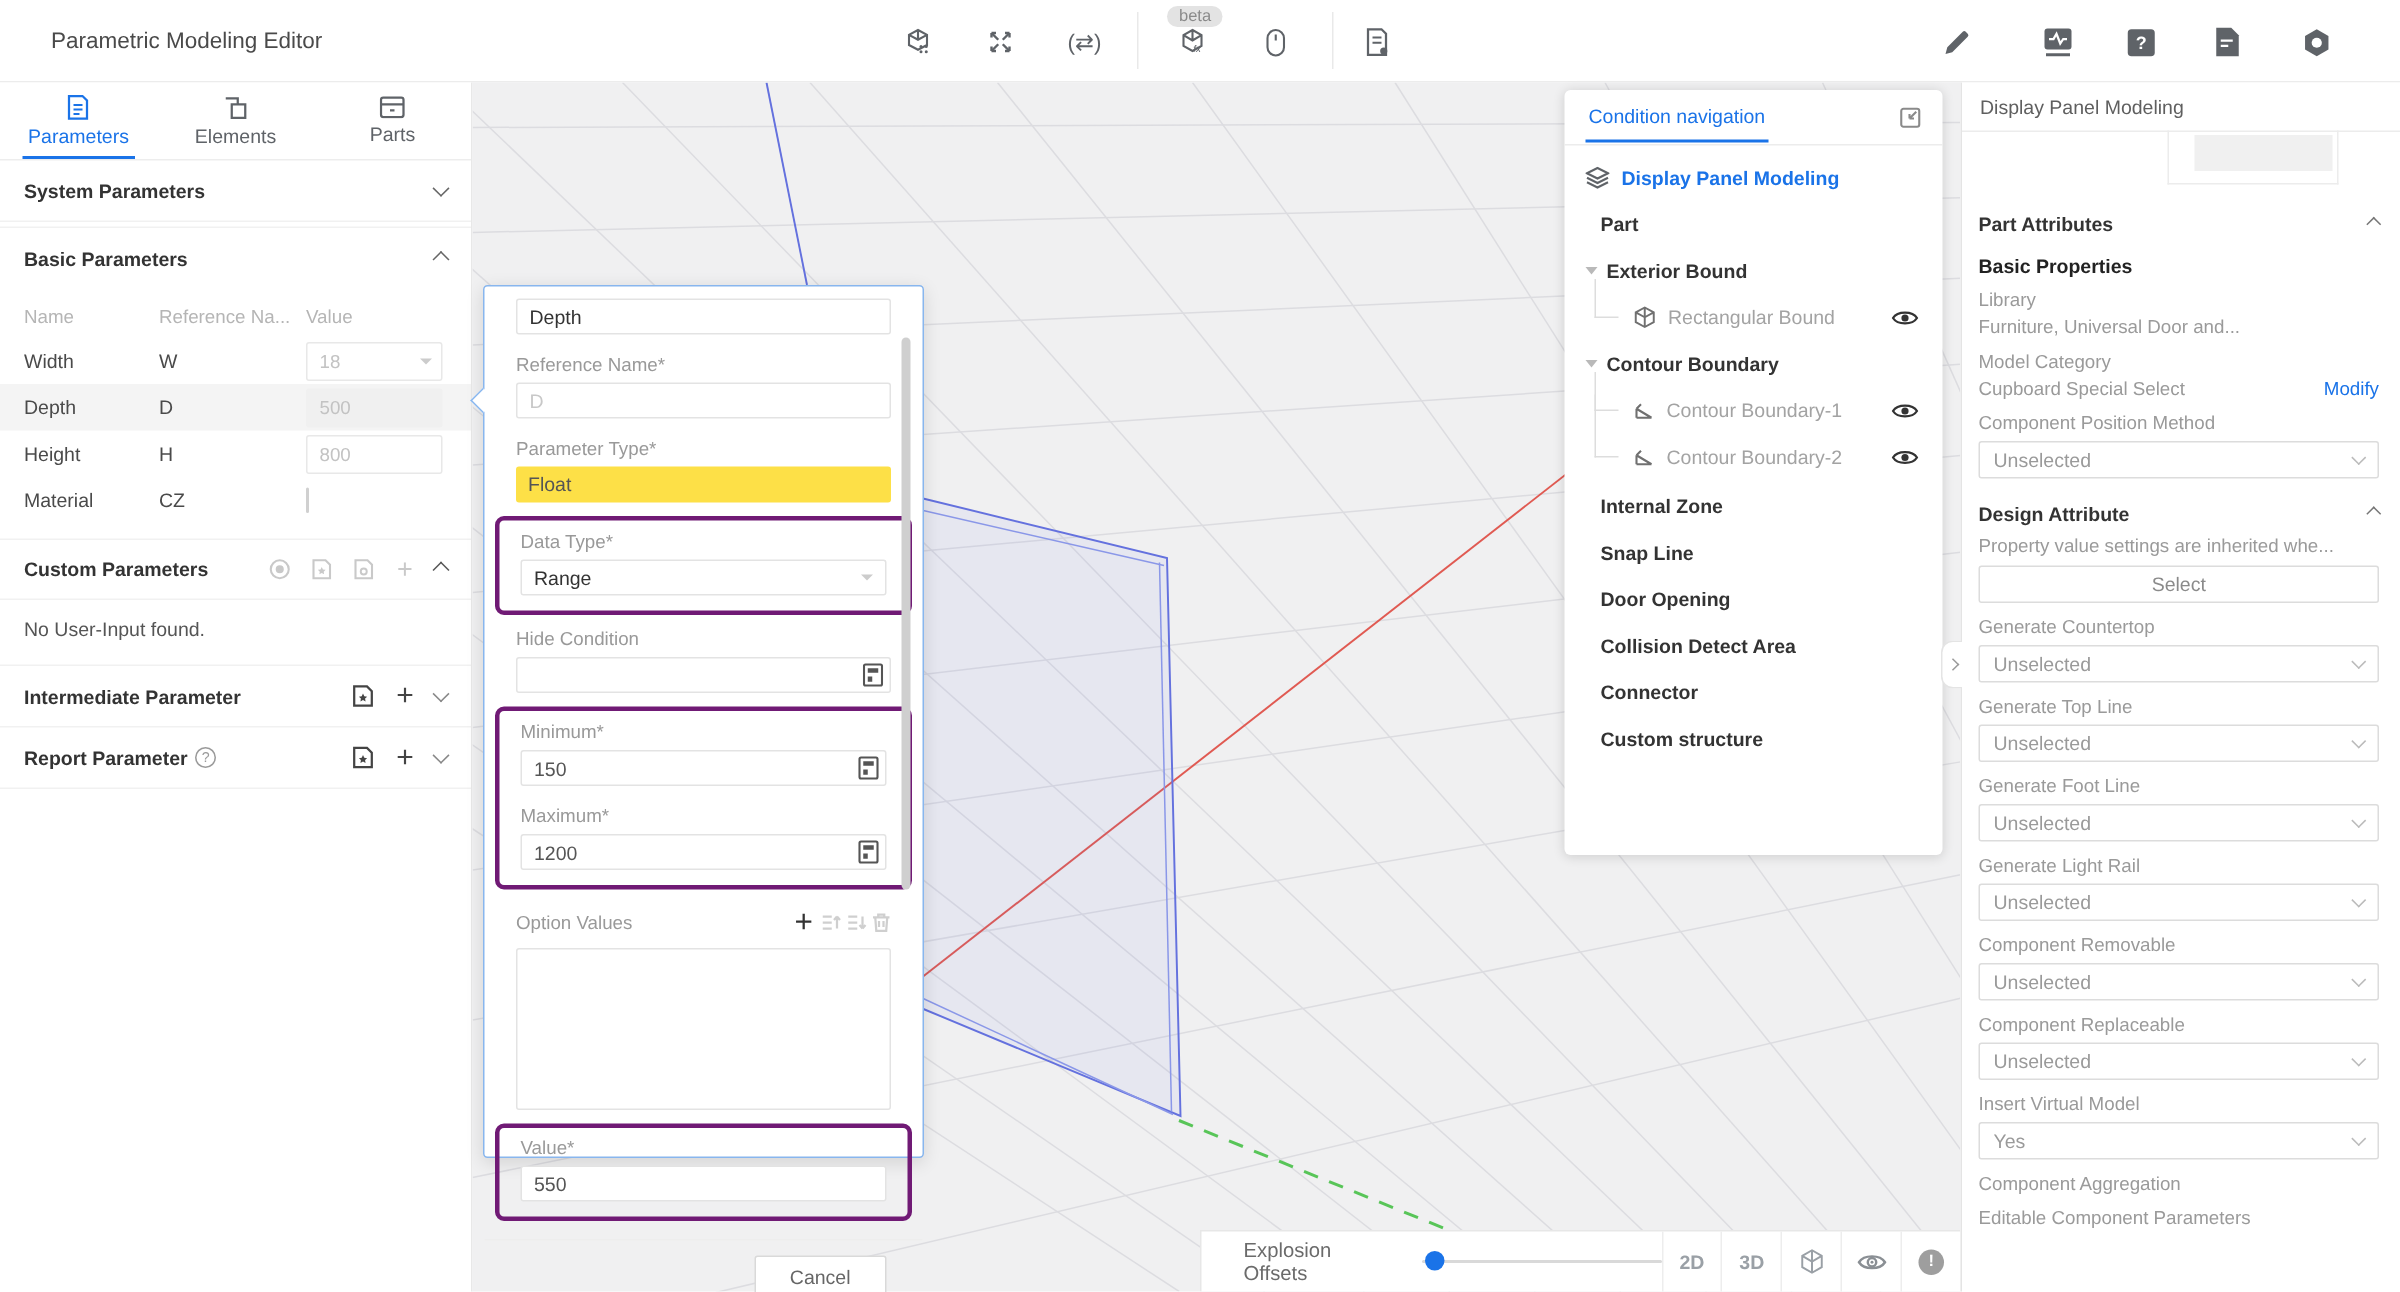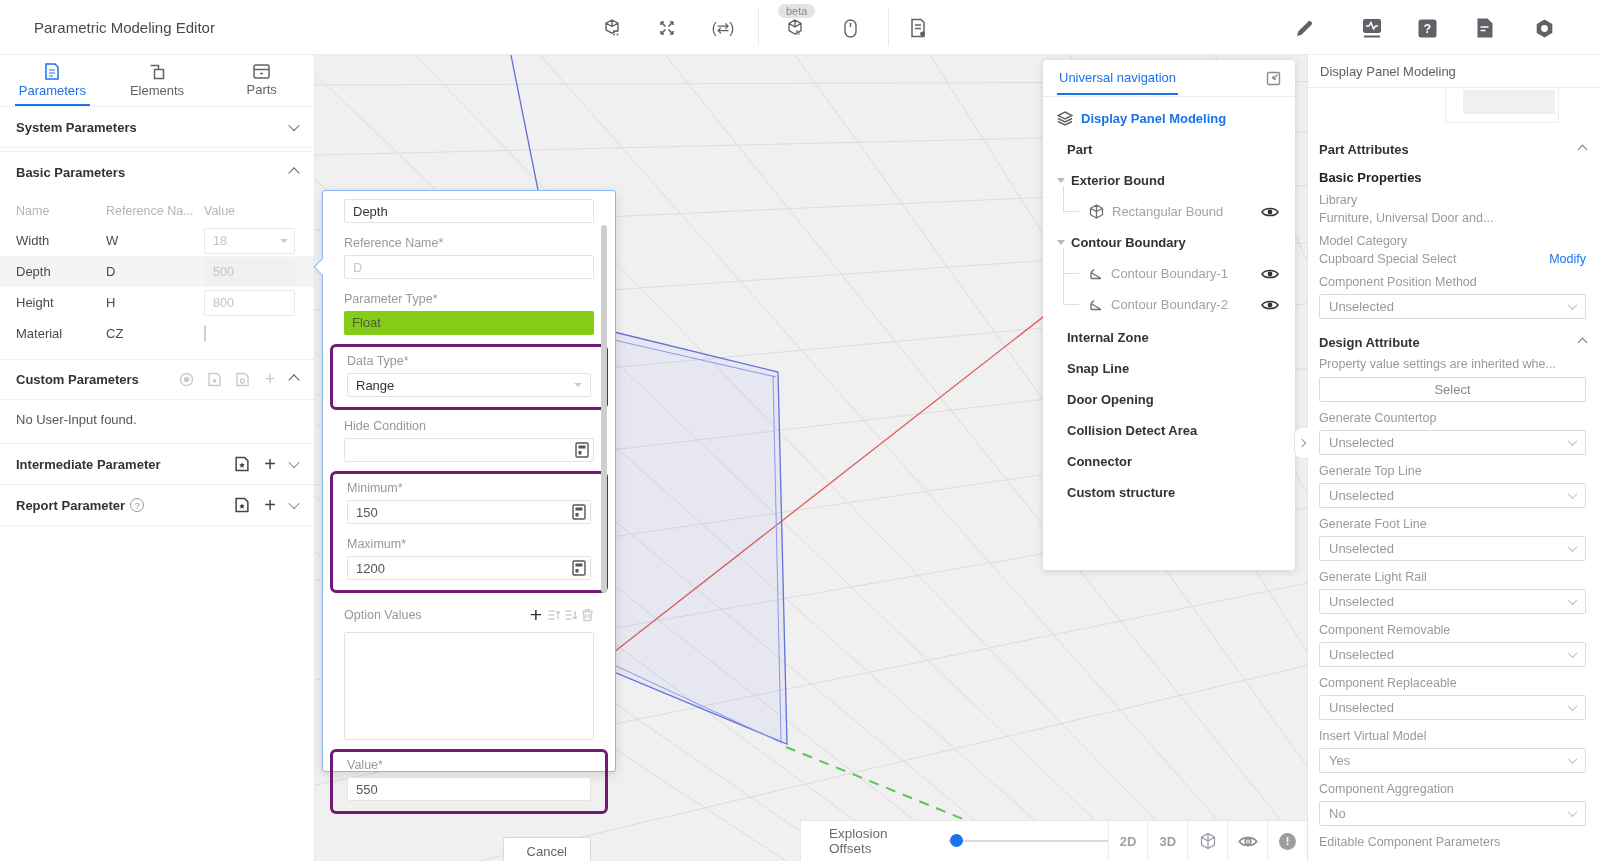--- a/index.html
+++ b/index.html
@@ -70,21 +70,21 @@
   #dialog { position:absolute; left:322px; top:190px; width:294px; height:582px; background:#fff;
     border:1px solid #88b6ee; border-radius:3px; box-shadow:0 3px 12px rgba(0,0,0,.12); padding:4px 21px 0; }
   #dialog .arrow { position:absolute; left:-7px; top:70px; width:12px; height:12px; background:#fff;
     border-left:1px solid #88b6ee; border-bottom:1px solid #88b6ee; transform:rotate(45deg); }
   #dlg-scroll { position:absolute; right:8px; top:34px; width:6px; height:368px; background:#cfcfcf; border-radius:3px; }
   .dlg-label { font-size:12.5px; color:#999; margin:13px 0 5px; }
   .dlg-input { width:100%; height:24px; border:1px solid #e3e3e3; border-radius:2px; padding:0 8px;
     font-size:13px; color:#555; background:#fff; font-family:inherit; }
   .dlg-input.name { color:#333; }
   .dlg-input::placeholder { color:#c8c8c8; }
-  .dlg-dis { width:100%; height:24px; background:#84cc16; border-radius:2px; padding:4px 8px; color:#555; }
+  .dlg-dis { width:100%; height:24px; background:#fde047; border-radius:2px; padding:4px 8px; color:#555; }
   .dlg-sel { width:100%; height:24px; border:1px solid #e3e3e3; border-radius:2px; padding:0 8px;
     color:#333; display:flex; align-items:center; cursor:pointer; }
   .dlg-sel .val-caret { position:static; margin-left:auto; }
   .with-calc { position:relative; }
   .calc-ic { position:absolute; right:5px; top:4px; cursor:pointer; }
   .redbox { border:3px solid #701a75; border-radius:6px; margin:9px -14px 0; padding:0 14px 10px; }
   .opt-row { display:flex; align-items:center; margin:10px 0 5px; }
   .opt-icons { margin-left:auto; display:flex; align-items:center; gap:3px; }
   .bigbox { width:100%; height:108px; border:1px solid #e3e3e3; border-radius:2px; }
   .dlg-foot { border-top:1px solid #ededed; margin:12px -21px 0; padding:10px 24px 0; text-align:right; }
@@ -504,21 +504,21 @@
     <input class="dlg-input" value="550" style="">
   </div>
 
   <div class="dlg-foot">
     <span class="btn-cancel">Cancel</span>
   </div>
 </div>
 
 <div id="structnav">
   <div id="sn-head">
-    <span class="t">Universal navigation</span>
+    <span class="t">Condition navigation</span>
     <span class="grow"></span>
     <span style="cursor:pointer">
       <svg class="ic" width="15" height="15" viewBox="0 0 15 15" fill="none" stroke="#8a8a8a" stroke-width="1.4">
           <rect x="1.5" y="1.5" width="12" height="12" rx="1.5"></rect>
           <path d="M11.5 3.5L7 8M7 8h3M7 8V5"></path>
         </svg>
     </span>
   </div>
   <div class="sn-body">
     <div class="sn-row">
@@ -676,19 +676,15 @@
     <div class="sel">
         <span>Unselected</span>
         <span class="cv"></span>
       </div>
     <div class="glabel">Insert Virtual Model</div>
     <div class="sel">
         <span>Yes</span>
         <span class="cv"></span>
       </div>
     <div class="glabel">Component Aggregation</div>
-    <div class="sel">
-        <span>No</span>
-        <span class="cv"></span>
-      </div>
     <div class="glabel">Editable Component Parameters</div>
   </div>
 </div>
 
 </body></html>

